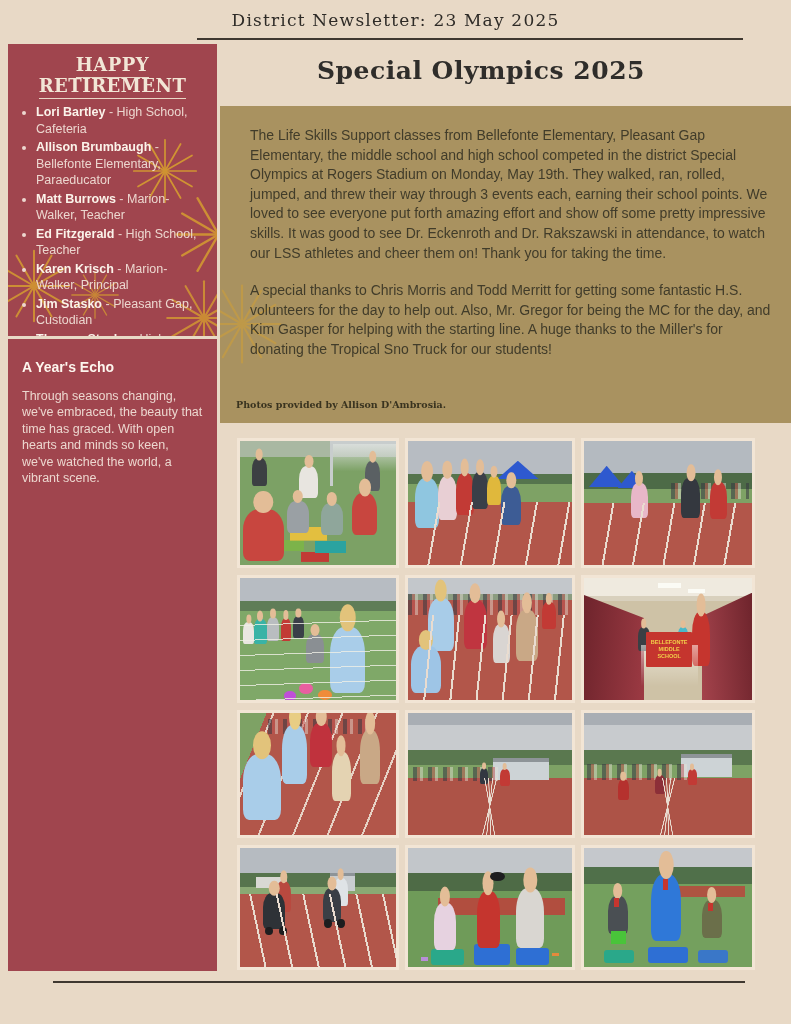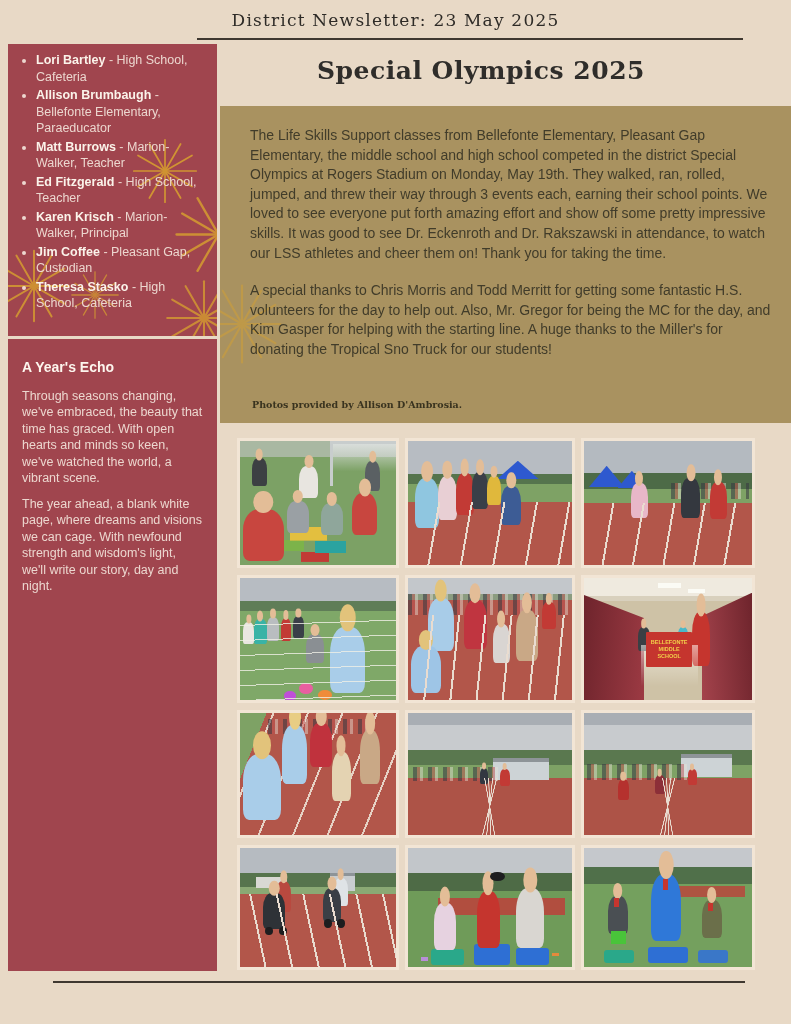--- a/index.html
+++ b/index.html
@@ -26,21 +26,21 @@
   .poembox{top:339px;height:632px;padding:16px 14px;font-size:12.5px;line-height:16.5px;}
   .poembox p{margin:0 0 9px 0;}
   .poembox .poem-title{font-weight:bold;font-size:14px;color:#fdf6ee;margin:4px 0 12px 0;}
 
   
   .article-title{position:absolute;left:220px;top:56px;width:522px;text-align:center;
     font-family:"DejaVu Serif",serif;font-size:25px;font-weight:600;color:#2f2d2a;letter-spacing:.5px;}
   .tanbox{position:absolute;left:220px;top:106px;width:582px;height:317px;background:#a99260;
     color:#413c2a;box-sizing:border-box;padding:20px 28px 0 30px;font-size:14px;line-height:19.6px;overflow:hidden;}
   .tanbox p{margin:0 0 18px 0;position:relative;z-index:2;}
-  .credit{position:absolute;left:32px;bottom:8px;font-family:"DejaVu Serif",serif;
+  .credit{position:absolute;left:16px;bottom:8px;font-family:"DejaVu Serif",serif;
     font-weight:bold;font-size:9.5px;color:#39331f;z-index:2;}
 
   
   .grid{position:absolute;left:237px;top:438px;width:518px;display:grid;
     grid-template-columns:162px 170px 174px;grid-template-rows:130px 128px 128px 125px;gap:7px 6px;}
   .photo{position:relative;overflow:hidden;border:3px solid #f2e5d5;box-sizing:border-box;background:#b9bdc0;}
   .photo i{display:block;}
   .sh{position:absolute;}
   .fig{position:absolute;left:var(--x);top:var(--y);width:var(--w);height:var(--h);
     background:var(--c);border-radius:40% 40% 16% 16%;}
@@ -133,48 +133,48 @@
       <svg style="position:absolute;left:-18px;top:198px;opacity:.8" width="88" height="88" viewBox="0 0 100 100">
           <use href="#fw"></use>
         </svg>
       <svg style="position:absolute;left:58px;top:222px;opacity:.7" width="58" height="58" viewBox="0 0 100 100">
           <use href="#fw"></use>
         </svg>
       <svg style="position:absolute;left:150px;top:228px;opacity:.75" width="92" height="92" viewBox="0 0 100 100">
           <use href="#fw"></use>
         </svg>
     </div>
+    <h2><span>HAPPY RETIREMENT</span></h2>
     <ul>
 
         <li><span class="who">Lori Bartley</span> <span>- High School, Cafeteria</span></li>
 
         <li><span class="who">Allison Brumbaugh</span> <span>- Bellefonte Elementary, Paraeducator</span></li>
 
         <li><span class="who">Matt Burrows</span> <span>- Marion-Walker, Teacher</span></li>
 
         <li><span class="who">Ed Fitzgerald</span> <span>- High School, Teacher</span></li>
 
         <li><span class="who">Karen Krisch</span> <span>- Marion-Walker, Principal</span></li>
 
-        <li><span class="who">Jim Coffee</span> <span>- Pleasant Gap, Custodian</span></li>
+        <li><span class="who">Jim Stasko</span> <span>- Pleasant Gap, Custodian</span></li>
 
         <li><span class="who">Theresa Stasko</span> <span>- High School, Cafeteria</span></li>
       </ul>
   </div>
 
   <div class="redbox poembox">
     <p class="poem-title">A Year's Echo</p>
     <div>
 
 
 
         <p>Through seasons changing, we've embraced, the beauty that time has graced. With open hearts and minds so keen, we've watched the world, a vibrant scene.</p>
 
 
-        <p>The year ahead, a blank white page, where dreams and visions we can cage. With newfound strength and wisdom's light, we'll write our story, day and night.</p>
       </div>
   </div>
 
   <div class="article-title">Special Olympics 2025</div>
   <div class="tanbox">
     <svg style="position:absolute;left:-26px;top:170px;opacity:.45;z-index:1" width="96" height="96" viewBox="0 0 100 100">
         <use href="#fw"></use>
       </svg>
     <div>
 

